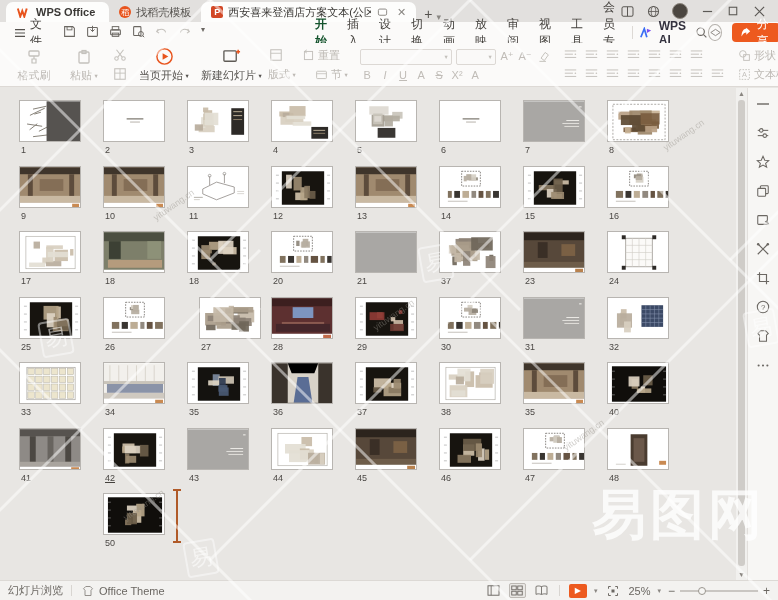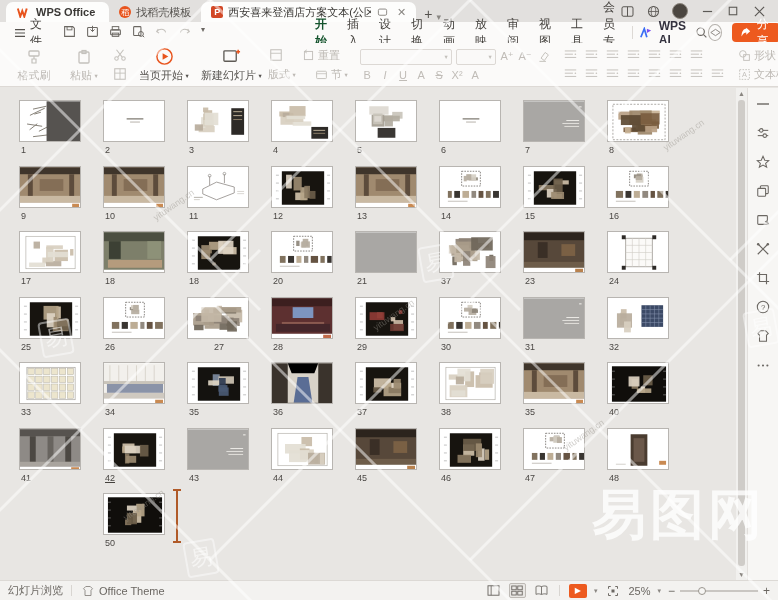--- a/index.html
+++ b/index.html
@@ -976,21 +976,21 @@
             <rect x="26.8" y="24.0" width="7.5" height="7.0" fill="#b9a98f" opacity="0.95"></rect>
             <rect x="36.9" y="24.0" width="4.2" height="7.0" fill="#8b8378" opacity="0.95"></rect>
             <rect x="43.5" y="24.0" width="5.9" height="7.0" fill="#5d4a38" opacity="0.95"></rect>
             <rect x="51.9" y="24.0" width="7.9" height="7.0" fill="#7a6a55" opacity="0.95"></rect>
             <rect x="62.3" y="24.0" width="6.9" height="7.0" fill="#2e2a26" opacity="0.95"></rect>
             <rect x="8.0" y="34.0" width="20.0" height="0.8" fill="#b5b1aa"></rect>
           </svg>
         </div>
         <div class="num">26</div>
       </div>
-      <div class="slide" style="left: 187px; top: 208.5px; text-align: center;">
+      <div class="slide" style="left: 199px; top: 208.5px;">
         <div class="thumb">
           <svg width="62" height="42" viewBox="0 0 63 42">
             <rect x="0" y="0" width="63" height="42" fill="#ffffff"></rect>
             <rect x="16.9" y="15.1" width="15.4" height="15.8" fill="#a99c8a" opacity="0.92"></rect>
             <rect x="38.9" y="23.8" width="13.7" height="4.3" fill="#8d8276" opacity="0.92"></rect>
             <rect x="38.2" y="11.6" width="16.9" height="12.8" fill="#c4b9a7" opacity="0.92"></rect>
             <rect x="32.0" y="19.7" width="14.4" height="12.3" fill="#6f6659" opacity="0.92"></rect>
             <rect x="40.1" y="9.7" width="9.2" height="4.2" fill="#a99c8a" opacity="0.92"></rect>
             <rect x="29.4" y="20.1" width="22.7" height="4.8" fill="#8d8276" opacity="0.92"></rect>
             <rect x="29.2" y="7.6" width="5.3" height="11.4" fill="#c4b9a7" opacity="0.92"></rect>

